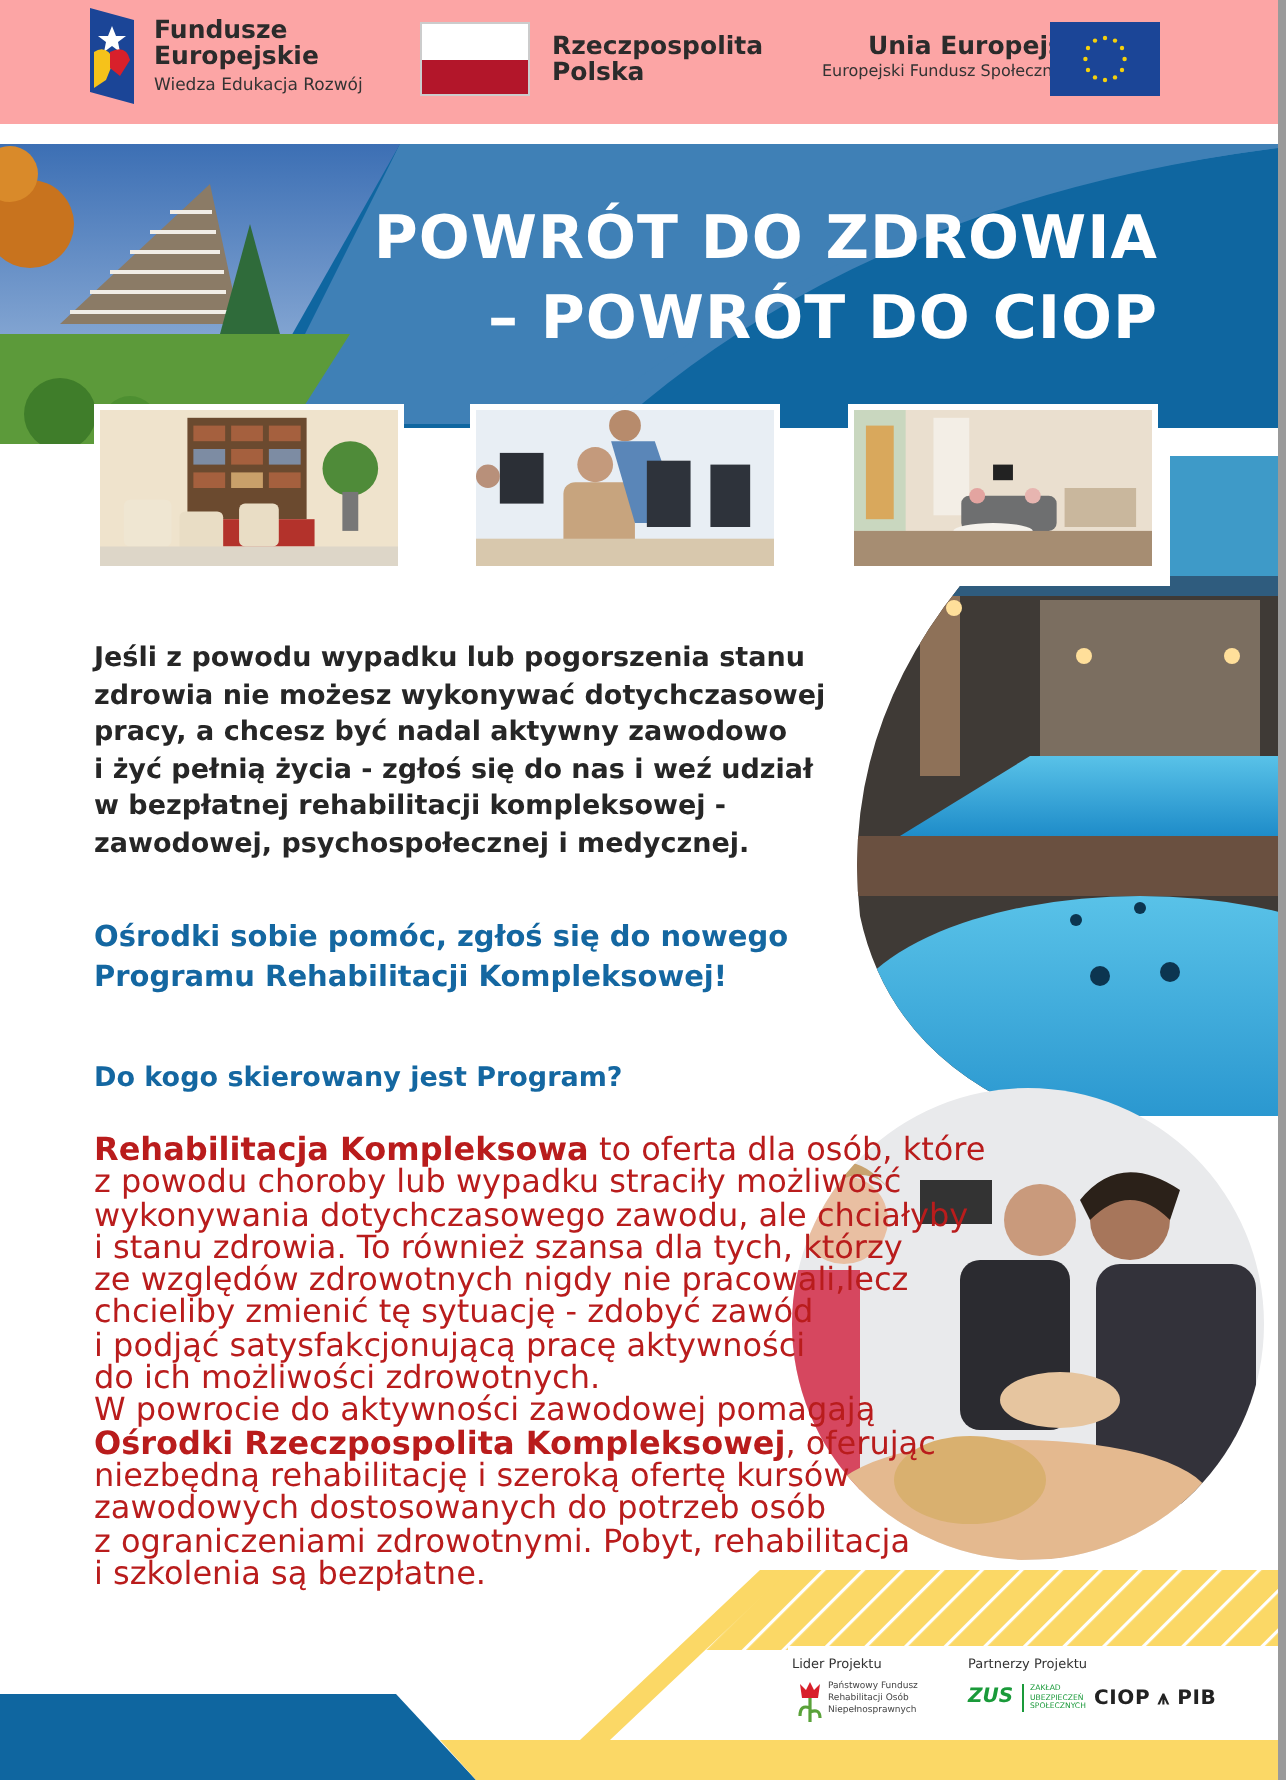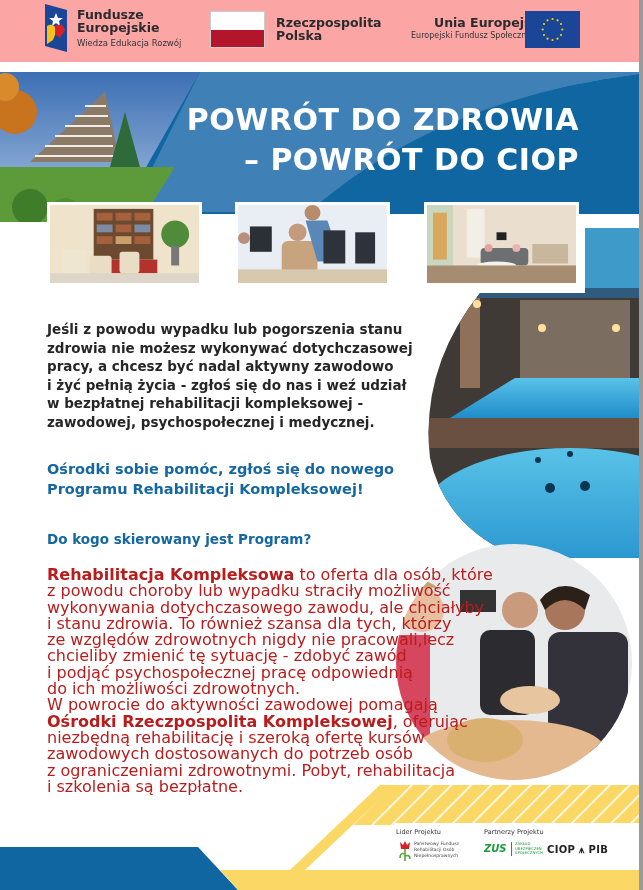--- a/index.html
+++ b/index.html
@@ -261,21 +261,21 @@
 
   <div class="sub">Do kogo skierowany jest Program?</div>
 
   <div class="body">
     <span class="l"><b>Rehabilitacja Kompleksowa</b><span> to oferta dla osób, które</span></span>
     <span class="l">z powodu choroby lub wypadku straciły możliwość</span>
     <span class="l">wykonywania dotychczasowego zawodu, ale chciałyby</span>
     <span class="l">i stanu zdrowia. To również szansa dla tych, którzy</span>
     <span class="l">ze względów zdrowotnych nigdy nie pracowali,lecz</span>
     <span class="l">chcieliby zmienić tę sytuację - zdobyć zawód</span>
-    <span class="l">i podjąć psychospołecznej pracę odpowiednią</span>
+    <span class="l">i podjąć satysfakcjonującą pracę aktywności</span>
     <span class="l">do ich możliwości zdrowotnych.</span>
     <span class="l">W powrocie do aktywności zawodowej pomagają</span>
     <span class="l"><b>Ośrodki Rzeczpospolita Kompleksowej</b><span>, oferując</span></span>
     <span class="l">niezbędną rehabilitację i szeroką ofertę kursów</span>
     <span class="l">zawodowych dostosowanych do potrzeb osób</span>
     <span class="l">z ograniczeniami zdrowotnymi. Pobyt, rehabilitacja</span>
     <span class="l">i szkolenia są bezpłatne.</span>
   </div>
 
   <svg class="footer-art" viewBox="0 0 639 110" preserveAspectRatio="none">

